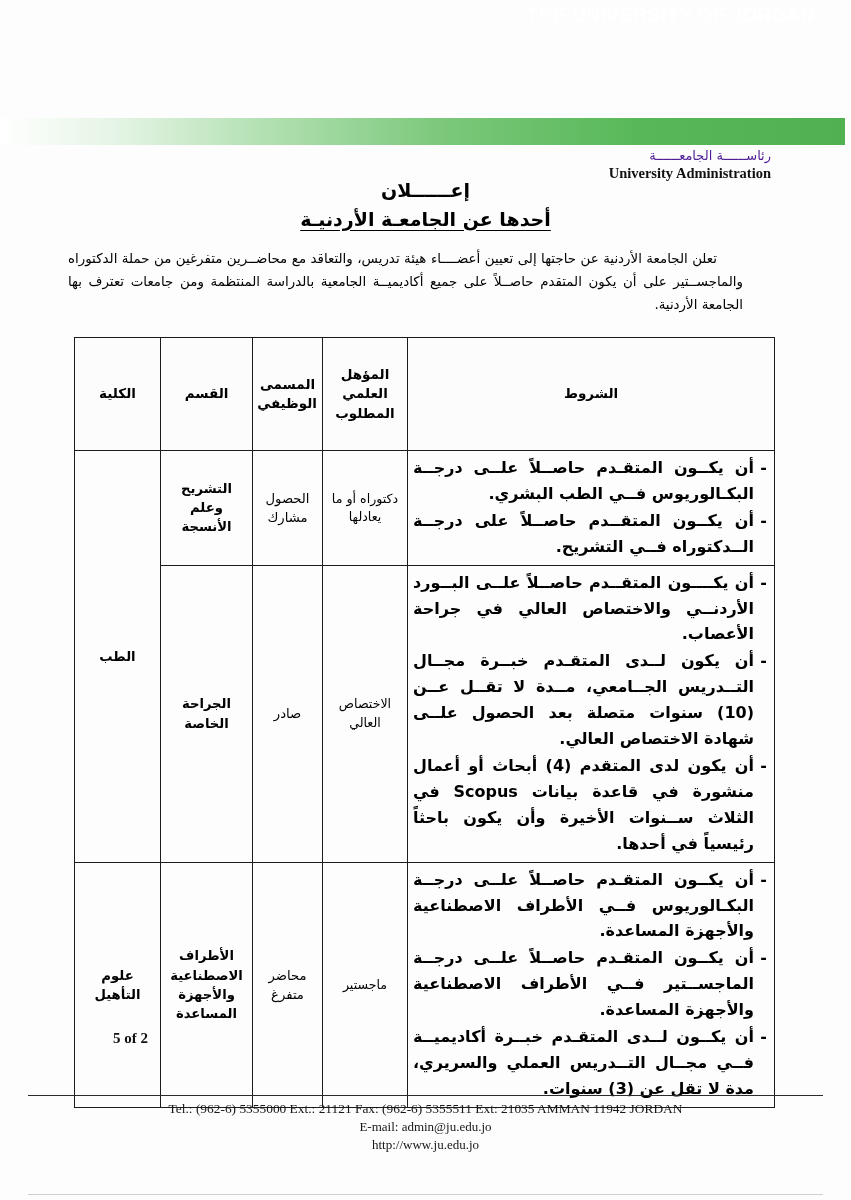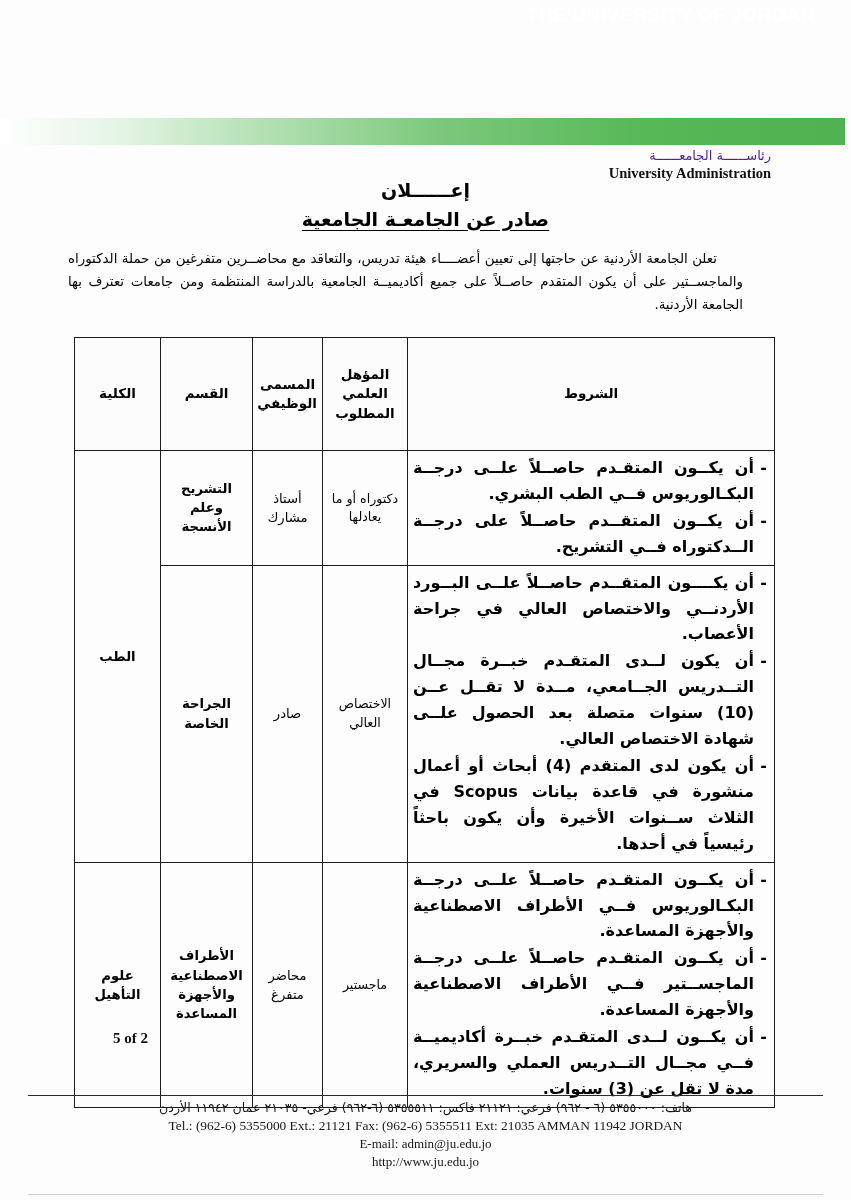--- a/index.html
+++ b/index.html
@@ -283,21 +283,21 @@
 
     <div class="green-banner"></div>
     <div class="green-banner-text">THE UNIVERSITY OF JORDAN</div>
 
     <div class="admin-ar">رئاســــــة الجامعــــــة</div>
     <div class="admin-en">University Administration</div>
   </div>
 
   <div class="title-block">
     <div class="title-line1">إعــــــلان</div>
-    <div class="title-line2">صادر عن الجامعـة الجامعية</div>
+    <div class="title-line2">أحدها عن الجامعـة الأردنيـة</div>
   </div>
 
   <div class="intro">تعلن الجامعة الأردنية عن حاجتها إلى تعيين أعضــــاء هيئة تدريس، والتعاقد مع محاضــرين متفرغين من حملة الدكتوراه والماجســتير على أن يكون المتقدم حاصــلاً على جميع أكاديميــة الجامعية بالدراسة المنتظمة ومن جامعات تعترف بها الجامعة الأردنية.</div>
 
   <div class="tbl-wrap">
     <table class="jobs">
       <colgroup>
         <col class="c-cond">
         <col class="c-qual">
         <col class="c-title">
@@ -316,21 +316,21 @@
       <tbody>
 
         <tr>
           <td class="cond">
             <ul class="cond-list">
               <li>أن يكــون المتقـدم حاصــلاً علــى درجــة البكـالوريوس فــي الطب البشري.</li>
               <li>أن يكــون المتقــدم حاصــلاً على درجــة الــدكتوراه فــي التشريح.</li>
             </ul>
           </td>
           <td class="qual">دكتوراه أو ما يعادلها</td>
-          <td class="jobtitle">أستاذ مشارك</td>
+          <td class="jobtitle">الحصول مشارك</td>
           <td class="dept">التشريح وعلم الأنسجة</td>
           <td class="faculty" rowspan="2">الطب</td>
         </tr>
 
         <tr class="row-medicine">
           <td class="cond">
             <ul class="cond-list">
               <li>أن يكــــون المتقــدم حاصــلاً علــى البــورد الأردنــي والاختصاص العالي في جراحة الأعصاب.</li>
               <li>أن يكون لــدى المتقـدم خبــرة مجــال التــدريس الجــامعي، مــدة لا تقــل عــن (10) سنوات متصلة بعد الحصول علــى شهادة الاختصاص العالي.</li>
               <li>أن يكون لدى المتقدم (4) أبحاث أو أعمال منشورة في قاعدة بيانات Scopus في الثلاث ســنوات الأخيرة وأن يكون باحثاً رئيسياً في أحدها.</li>
@@ -355,20 +355,19 @@
           <td class="faculty">علوم التأهيل</td>
         </tr>
       </tbody>
     </table>
   </div>
 
   <div class="page-no">5 of 2</div>
 
   <div class="footer-rule"></div>
   <div class="footer">
-    <div class="foot-ar">هاتف: ٥٣٥٥٠٠٠ (٦ - ٩٦٢)  فرعي: ٢١١٢١      فاكس: ٥٣٥٥٥١١ (٦-٩٦٢) فرعي- ٢١٠٣٥  عمان ١١٩٤٢ الأردن</div>
     <div class="foot-en">Tel.: (962-6) 5355000   Ext.: 21121   Fax: (962-6) 5355511  Ext: 21035    AMMAN 11942 JORDAN</div>
     <div class="foot-mail">E-mail: admin@ju.edu.jo</div>
     <div class="foot-web">http://www.ju.edu.jo</div>
   </div>
   <div class="bottom-rule"></div>
 
 </div>
 
 </body></html>

